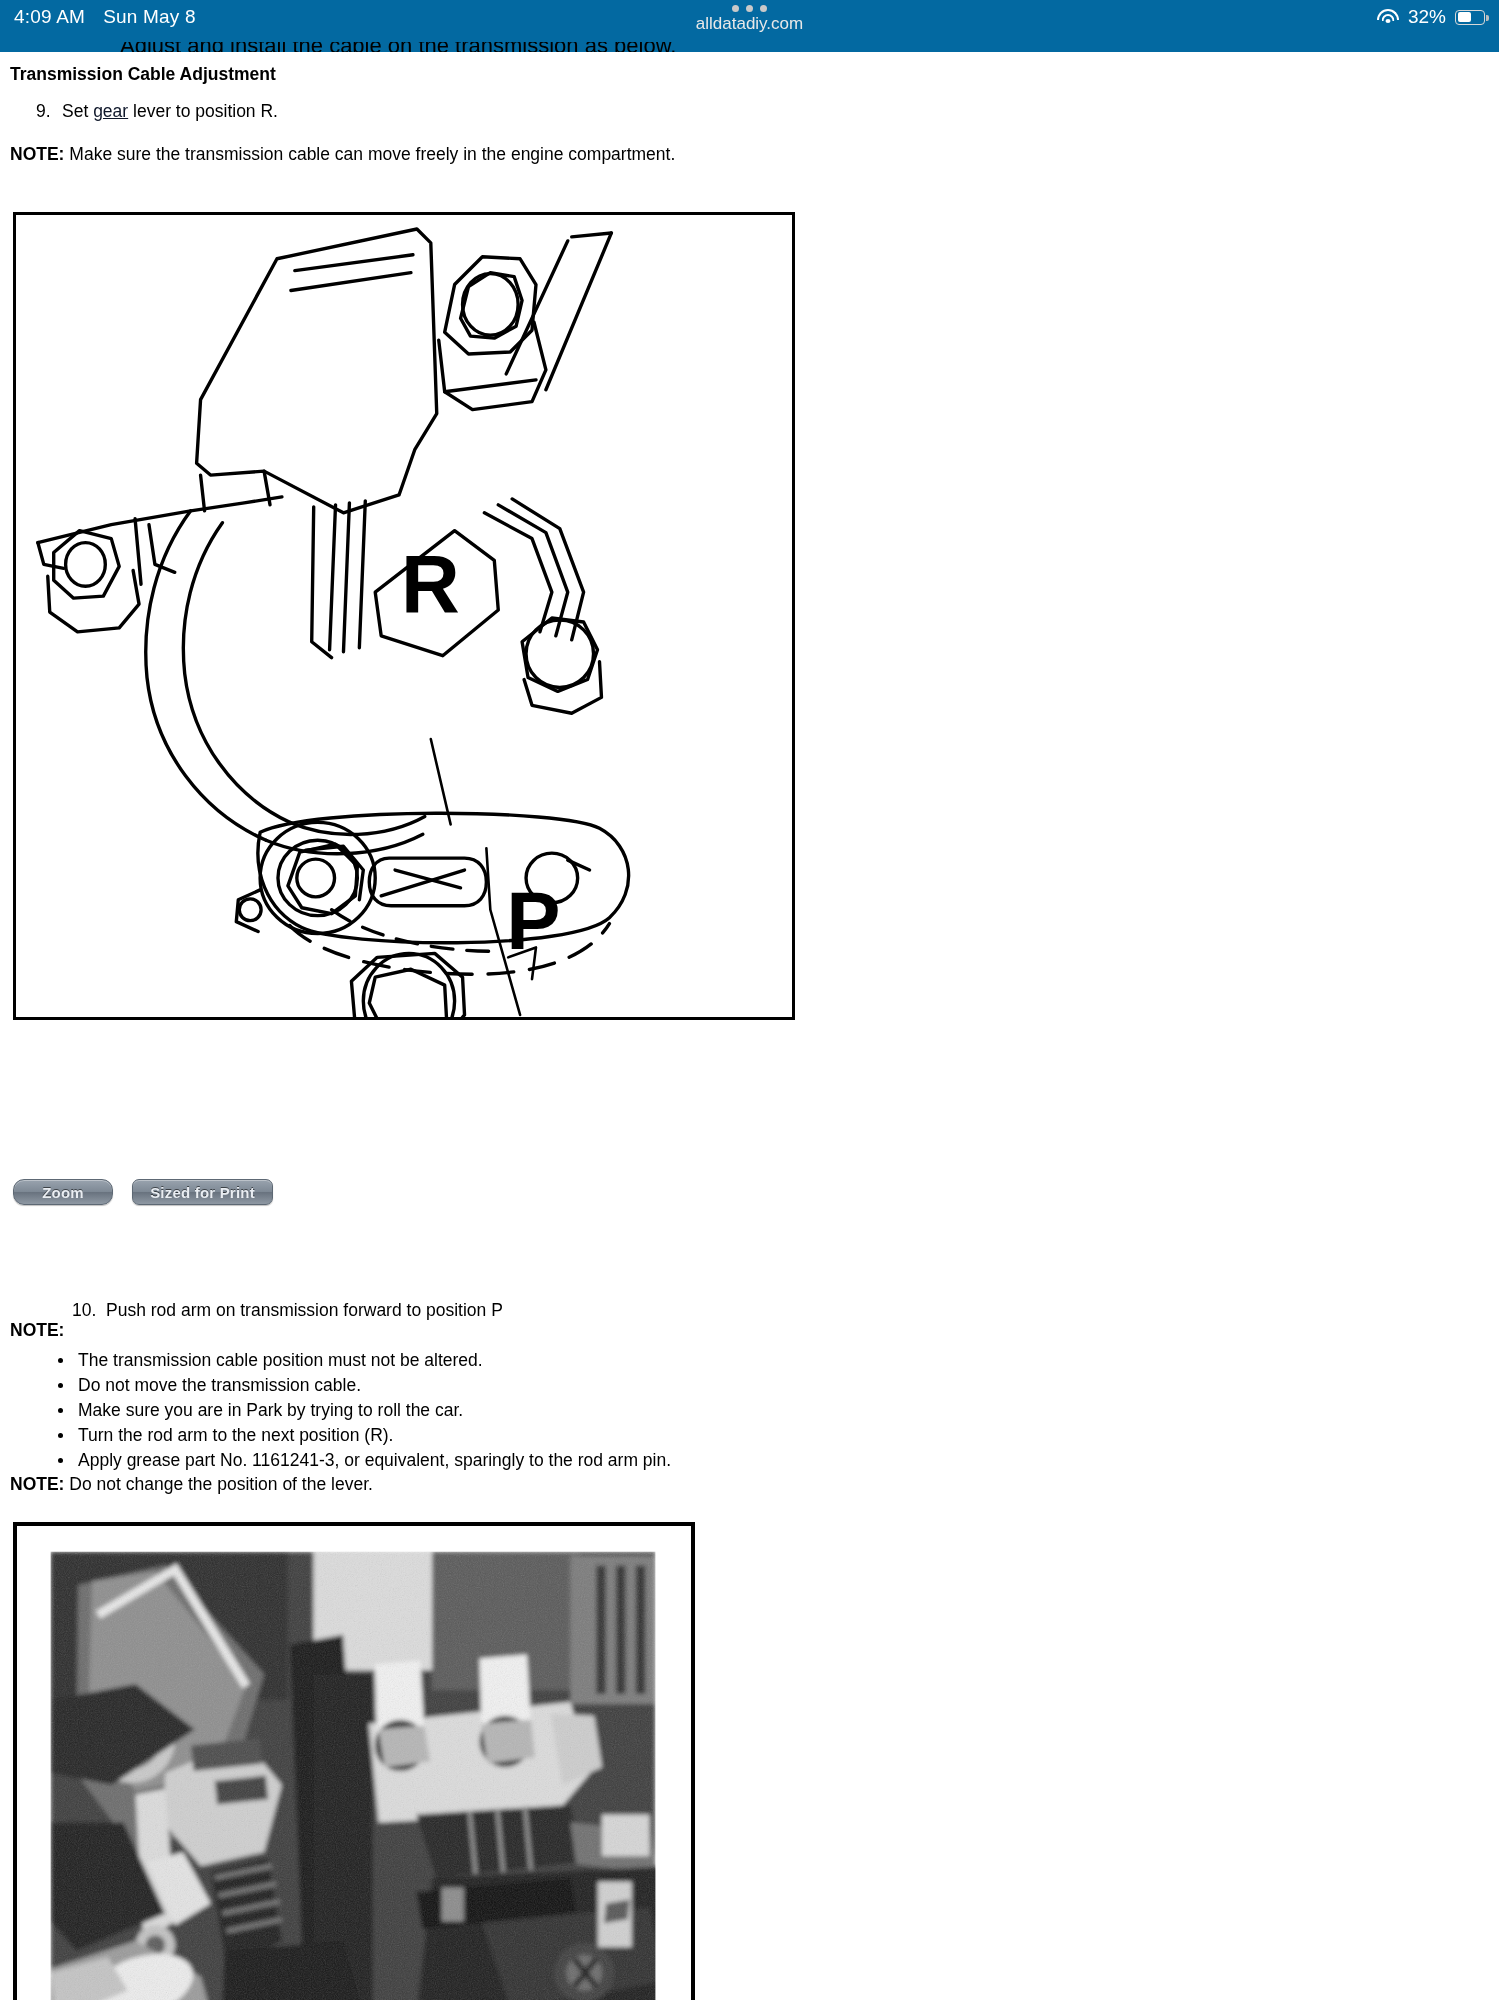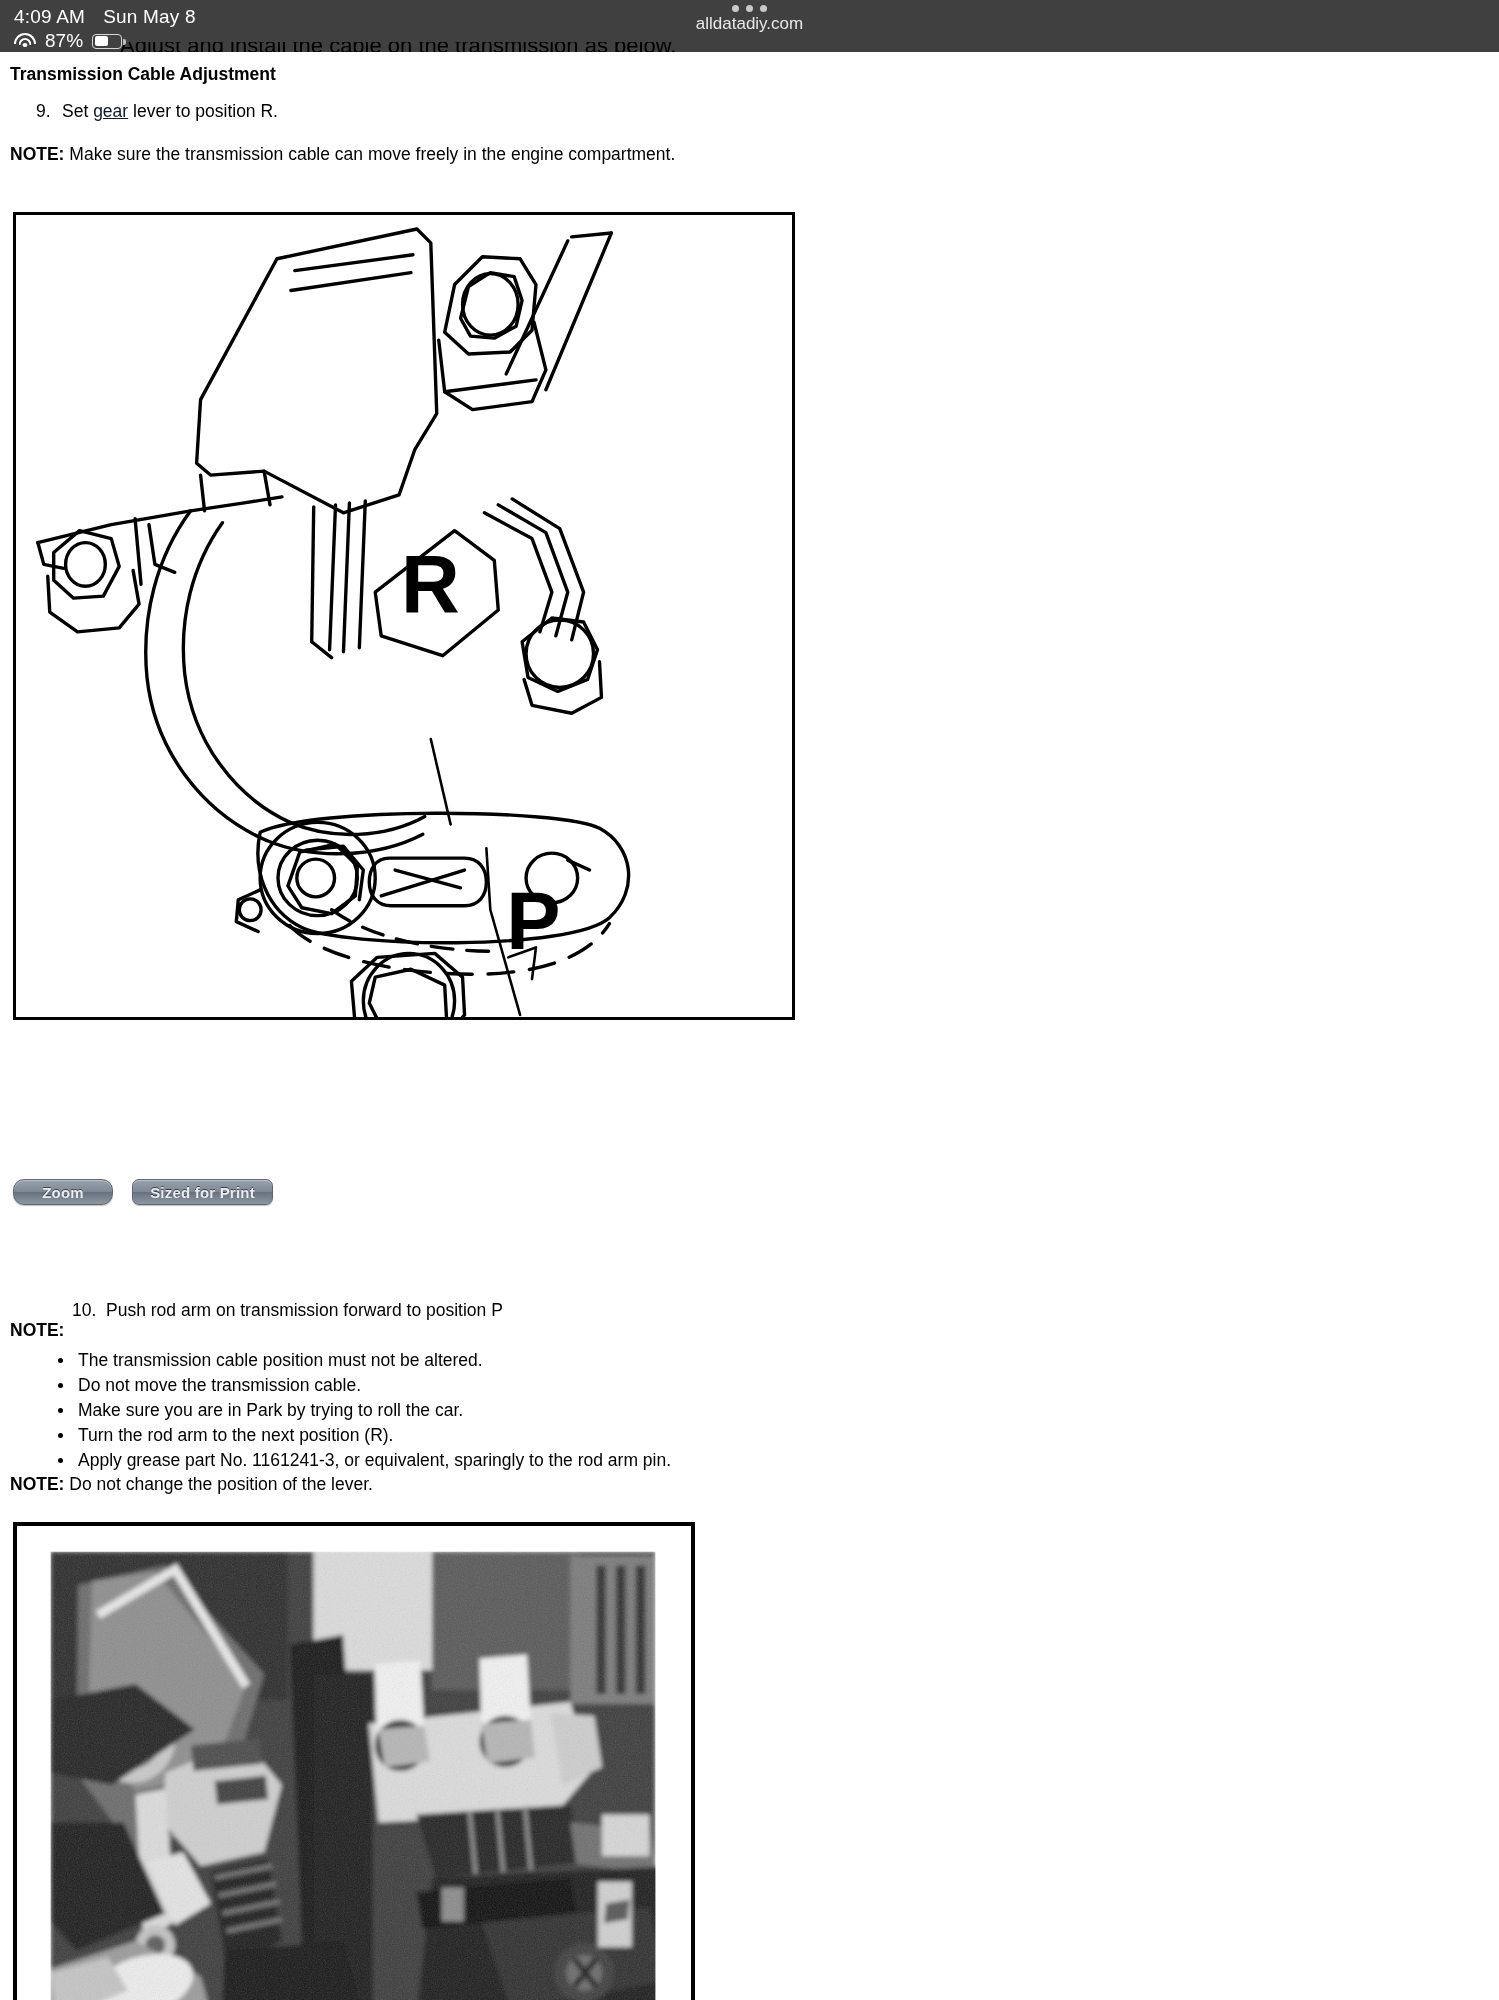--- a/index.html
+++ b/index.html
@@ -2,24 +2,23 @@
 <html><head>
 <meta charset="utf-8">
 <style>
   * { margin:0; padding:0; box-sizing:border-box; }
   html,body { width:1499px; height:2000px; background:#ffffff;
               font-family:"Liberation Sans", sans-serif; overflow:hidden; }
 
   
   .statusbar{
     position:absolute; top:0; left:0; width:1499px; height:52px;
-    background:#404040; color:#fff;
+    background:#0369a1; color:#fff;
     display:flex; align-items:flex-start; justify-content:space-between;
     padding:6px 14px 0 14px;
-    flex-direction:column;
   }
   .sb-left{ display:flex; align-items:center; gap:18px; font-size:19px; letter-spacing:.2px;}
   .sb-center{
     position:absolute; left:0; right:0; top:5px;
     display:flex; flex-direction:column; align-items:center; gap:2px;
     pointer-events:none;
   }
   .dots{ display:flex; gap:7px; }
   .dots i{ width:7px; height:7px; border-radius:50%; background:#c9c9c9; display:block;}
   .sb-url{ font-size:17px; color:#e8e8e8; }
@@ -90,21 +89,21 @@
         <i></i>
       </div>
     <div class="sb-url">alldatadiy.com</div>
   </div>
   <div class="sb-right">
     <div class="wifi">
       <span class="a"></span>
         <span class="b"></span>
         <span class="c"></span>
     </div>
-    <span>87%</span>
+    <span>32%</span>
     <div class="batt">
         <i></i>
       </div>
   </div>
 </div>
 
 <div class="page">
 
   <div class="clip-line">
     <span>Adjust and install the cable on the transmission as below.</span>

